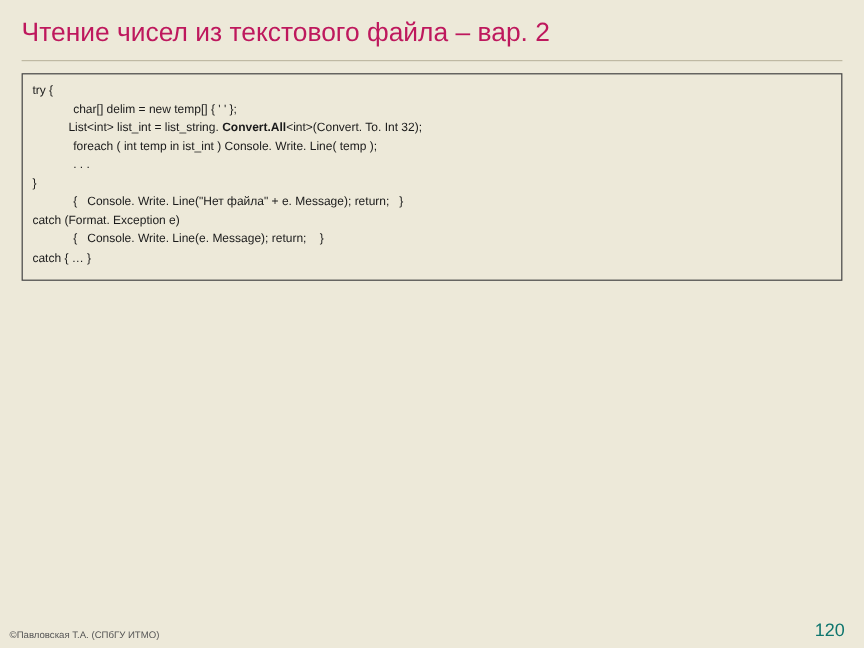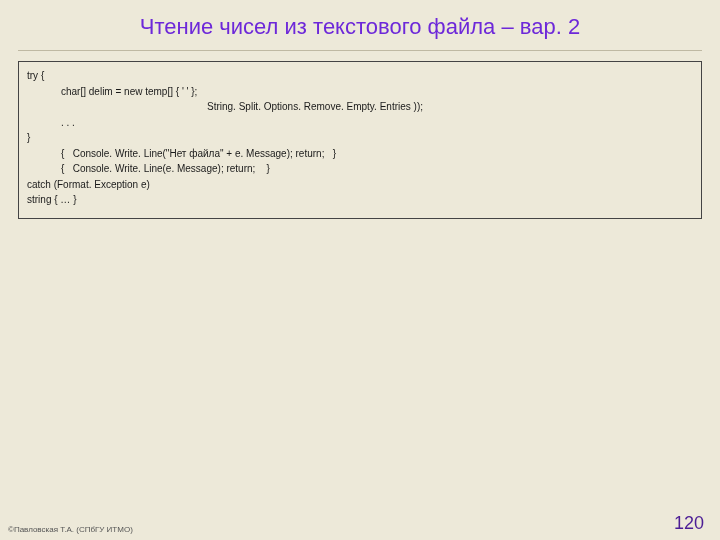--- a/index.html
+++ b/index.html
@@ -13,22 +13,22 @@
     overflow: hidden;
   }
   .slide {
     width: 720px;
     height: 540px;
     padding: 8px 18px 0 18px;
     position: relative;
   }
   .title {
     font-size: 22px;
-    color: #6d28d9;
-    text-align: center;
+    color: #be185d;
+    text-align: left;
     padding: 6px 0 10px 0;
     border-bottom: 1px solid #bfb9a3;
     font-weight: normal;
   }
   .codebox {
     border: 1px solid #444;
     margin-top: 10px;
     padding: 6px 6px 10px 8px;
     background: transparent;
     font-size: 10px;
@@ -45,37 +45,38 @@
     position: absolute;
     left: 8px;
     bottom: 6px;
     font-size: 8px;
     color: #555;
   }
   .pagenum {
     position: absolute;
     right: 16px;
     bottom: 6px;
-    font-size: 18px;
-    color: #4c1d95;
+    font-size: 15px;
+    color: #0f766e;
   }
 </style>
 </head>
 <body>
 
 <div class="slide">
   <div class="title">Чтение чисел из текстового файла – вар. 2</div>
 
   <div class="codebox">
     <span class="ln">try {</span>
     <span class="ln i1">char[] delim = new temp[] { ' ' };</span>
-    <span class="ln i3">String. Split. Options. Remove. Empty. Entries ));</span>
+    <span class="ln i4"><span>List&lt;int&gt; list_int = list_string. </span><span class="b">Convert.All</span><span>&lt;int&gt;(Convert. To. Int 32);</span></span>
+    <span class="ln i1">foreach ( int temp in ist_int ) Console. Write. Line( temp );</span>
     <span class="ln i1">. . .</span>
     <span class="ln">}</span>
     <span class="ln i1">{   Console. Write. Line("Нет файла" + e. Message); return;   }</span>
+    <span class="ln">catch (Format. Exception e)</span>
     <span class="ln i1">{   Console. Write. Line(e. Message); return;    }</span>
-    <span class="ln">catch (Format. Exception e)</span>
-    <span class="ln">string { … }</span>
+    <span class="ln">catch { … }</span>
   </div>
 
   <div class="footer">©Павловская Т.А. (СПбГУ ИТМО)</div>
   <div class="pagenum">120</div>
 </div>
 
 </body></html>

